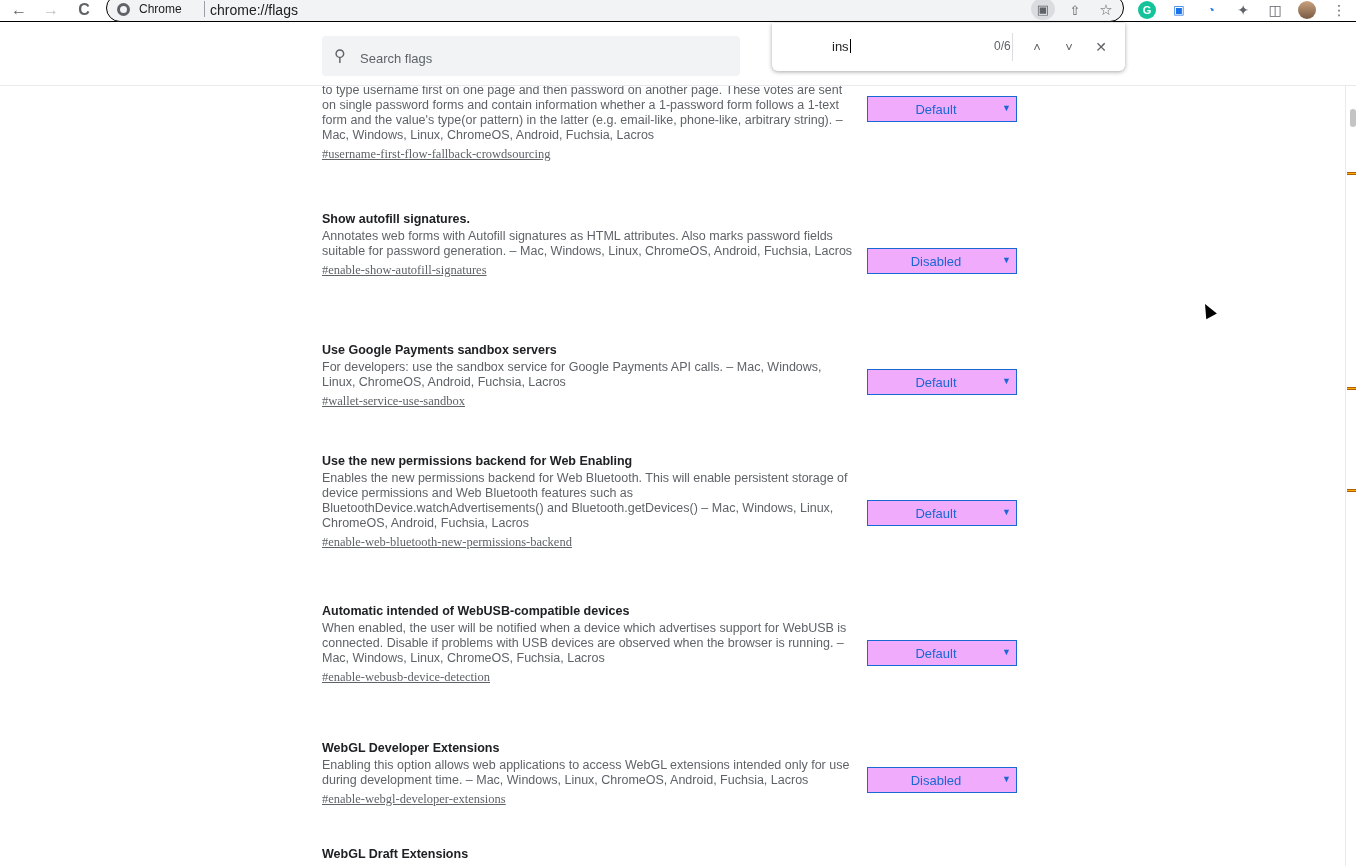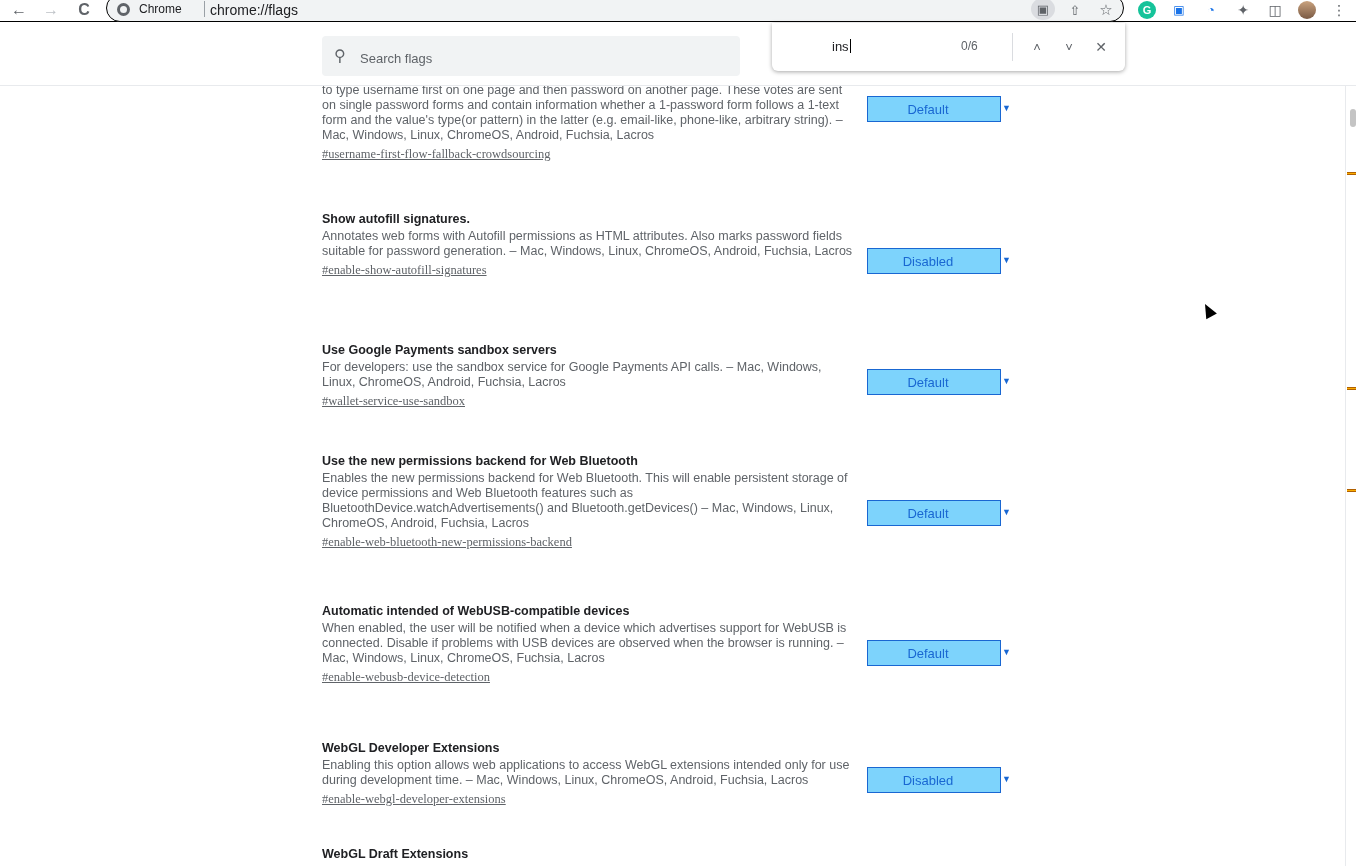--- a/index.html
+++ b/index.html
@@ -21,30 +21,30 @@
   
   .header { position: absolute; left: 0; top: 23px; width: 1356px; height: 63px; background: #fff; border-bottom: 1px solid #e8eaed; }
   .search-box { position: absolute; left: 322px; top: 13px; width: 418px; height: 40px; background: #f1f3f4; border-radius: 4px; }
   .search-box .mag { position: absolute; left: 12px; top: 10px; font-size: 16px; color: #5f6368; }
   .search-box input { position: absolute; left: 38px; top: 0; height: 44px; width: 370px; border: none; background: transparent; font-family: "Liberation Sans", sans-serif; font-size: 13px; color: #202124; outline: none; }
   .search-box input::placeholder { color: #5f6368; }
   
   .findbar { position: absolute; left: 772px; top: 23px; width: 353px; height: 48px; background: #fff; border-radius: 0 0 6px 6px; box-shadow: 0 1px 4px rgba(0,0,0,0.35); z-index: 5; }
   .findbar .query { position: absolute; left: 16px; top: 16px; font-size: 13px; color: #202124; margin-left: 44px; }
   .findbar .caret { display: inline-block; width: 1px; height: 14px; background: #000; vertical-align: -2px; margin-left: 1px; }
-  .findbar .count { position: absolute; left: 189px; top: 16px; font-size: 12px; color: #5f6368; }
+  .findbar .count { position: absolute; left: 222px; top: 16px; font-size: 12px; color: #5f6368; }
   .findbar .divider { position: absolute; left: 240px; top: 10px; width: 1px; height: 28px; background: #dadce0; }
   .findbar .fbtn { position: absolute; top: 13px; width: 22px; height: 22px; display: flex; align-items: center; justify-content: center; color: #5f6368; font-size: 13px; }
   
   .content { position: absolute; left: 0; top: 86px; width: 1345px; height: 780px; overflow: hidden; }
   .flag { position: absolute; left: 322px; width: 700px; }
   .flag .title { font-size: 12.5px; font-weight: bold; color: #202124; line-height: 19px; }
   .flag .desc { width: 533px; font-size: 12.5px; color: #5f6368; line-height: 15px; }
   .flag .anchor { display: inline-block; font-size: 12.5px; color: #5f6368; text-decoration: underline; line-height: 20px; margin-top: 1px; font-family: Liberation Serif, serif; }
-  .flag select { position: absolute; left: 545px; width: 134px; height: 26px; border: 1px solid #1a73e8; border-color: #1967d2; background: #7dd3fc; color: #1967d2; font-family: "Liberation Sans", sans-serif; font-size: 13px; text-align: center; text-align-last: center; appearance: none; -webkit-appearance: none; padding: 0 20px 0 8px; border-radius: 0; }
+  .flag select { position: absolute; left: 545px; width: 150px; height: 26px; border: 1px solid #1a73e8; border-color: #1967d2; background: #f0abfc; color: #1967d2; font-family: "Liberation Sans", sans-serif; font-size: 13px; text-align: center; text-align-last: center; appearance: none; -webkit-appearance: none; padding: 0 20px 0 8px; border-radius: 0; }
   .sel-chev { position: absolute; left: 680px; width: 10px; height: 10px; color: #1967d2; font-size: 9px; pointer-events: none; }
   
   .scrollbar { position: absolute; left: 1345px; top: 86px; width: 11px; height: 780px; background: #fff; border-left: 1px solid #e8eaed; }
   .thumb { position: absolute; left: 4px; top: 23px; width: 6px; height: 18px; border-radius: 3px; background: #c4c4c4; }
   .tick { position: absolute; left: 1px; width: 10px; height: 3px; background: #f9ab00; border-top: 1px solid #b06000; border-bottom: 1px solid #b06000; }
   .cursor { position: absolute; left: 1199px; top: 304px; width: 0; height: 0; border-left: 6px solid transparent; border-right: 6px solid transparent; border-bottom: 14px solid #000; transform: rotate(-28deg); transform-origin: top; }
 </style>
 </head>
 <body>
 
@@ -104,36 +104,36 @@
 
   <div class="flag" style="top:-3px">
     <div class="desc">to type username first on one page and then password on another page. These votes are sent on single password forms and contain information whether a 1-password form follows a 1-text form and the value's type(or pattern) in the latter (e.g. email-like, phone-like, arbitrary string). – Mac, Windows, Linux, ChromeOS, Android, Fuchsia, Lacros</div>
     <a class="anchor">#username-first-flow-fallback-crowdsourcing</a>
     <select style="top:13px"><option>Default</option></select>
     <span class="sel-chev" style="top:20px">▼</span>
   </div>
 
   <div class="flag" style="top:124px">
     <div class="title">Show autofill signatures.</div>
-    <div class="desc">Annotates web forms with Autofill permissions as HTML attributes. Also marks password fields suitable for password generation. – Mac, Windows, Linux, ChromeOS, Android, Fuchsia, Lacros</div>
+    <div class="desc">Annotates web forms with Autofill signatures as HTML attributes. Also marks password fields suitable for password generation. – Mac, Windows, Linux, ChromeOS, Android, Fuchsia, Lacros</div>
     <a class="anchor">#enable-show-autofill-signatures</a>
     <select style="top:38px"><option>Disabled</option></select>
     <span class="sel-chev" style="top:45px">▼</span>
   </div>
 
   <div class="flag" style="top:255px">
     <div class="title">Use Google Payments sandbox servers</div>
     <div class="desc">For developers: use the sandbox service for Google Payments API calls. – Mac, Windows, Linux, ChromeOS, Android, Fuchsia, Lacros</div>
     <a class="anchor">#wallet-service-use-sandbox</a>
     <select style="top:28px"><option>Default</option></select>
     <span class="sel-chev" style="top:35px">▼</span>
   </div>
 
   <div class="flag" style="top:366px">
-    <div class="title">Use the new permissions backend for Web Bluetooth</div>
+    <div class="title">Use the new permissions backend for Web Enabling</div>
     <div class="desc">Enables the new permissions backend for Web Bluetooth. This will enable persistent storage of device permissions and Web Bluetooth features such as BluetoothDevice.watchAdvertisements() and Bluetooth.getDevices() – Mac, Windows, Linux, ChromeOS, Android, Fuchsia, Lacros</div>
     <a class="anchor">#enable-web-bluetooth-new-permissions-backend</a>
     <select style="top:48px"><option>Default</option></select>
     <span class="sel-chev" style="top:55px">▼</span>
   </div>
 
   <div class="flag" style="top:516px">
     <div class="title">Automatic intended of WebUSB-compatible devices</div>
     <div class="desc">When enabled, the user will be notified when a device which advertises support for WebUSB is connected. Disable if problems with USB devices are observed when the browser is running. – Mac, Windows, Linux, ChromeOS, Fuchsia, Lacros</div>
     <a class="anchor">#enable-webusb-device-detection</a>

